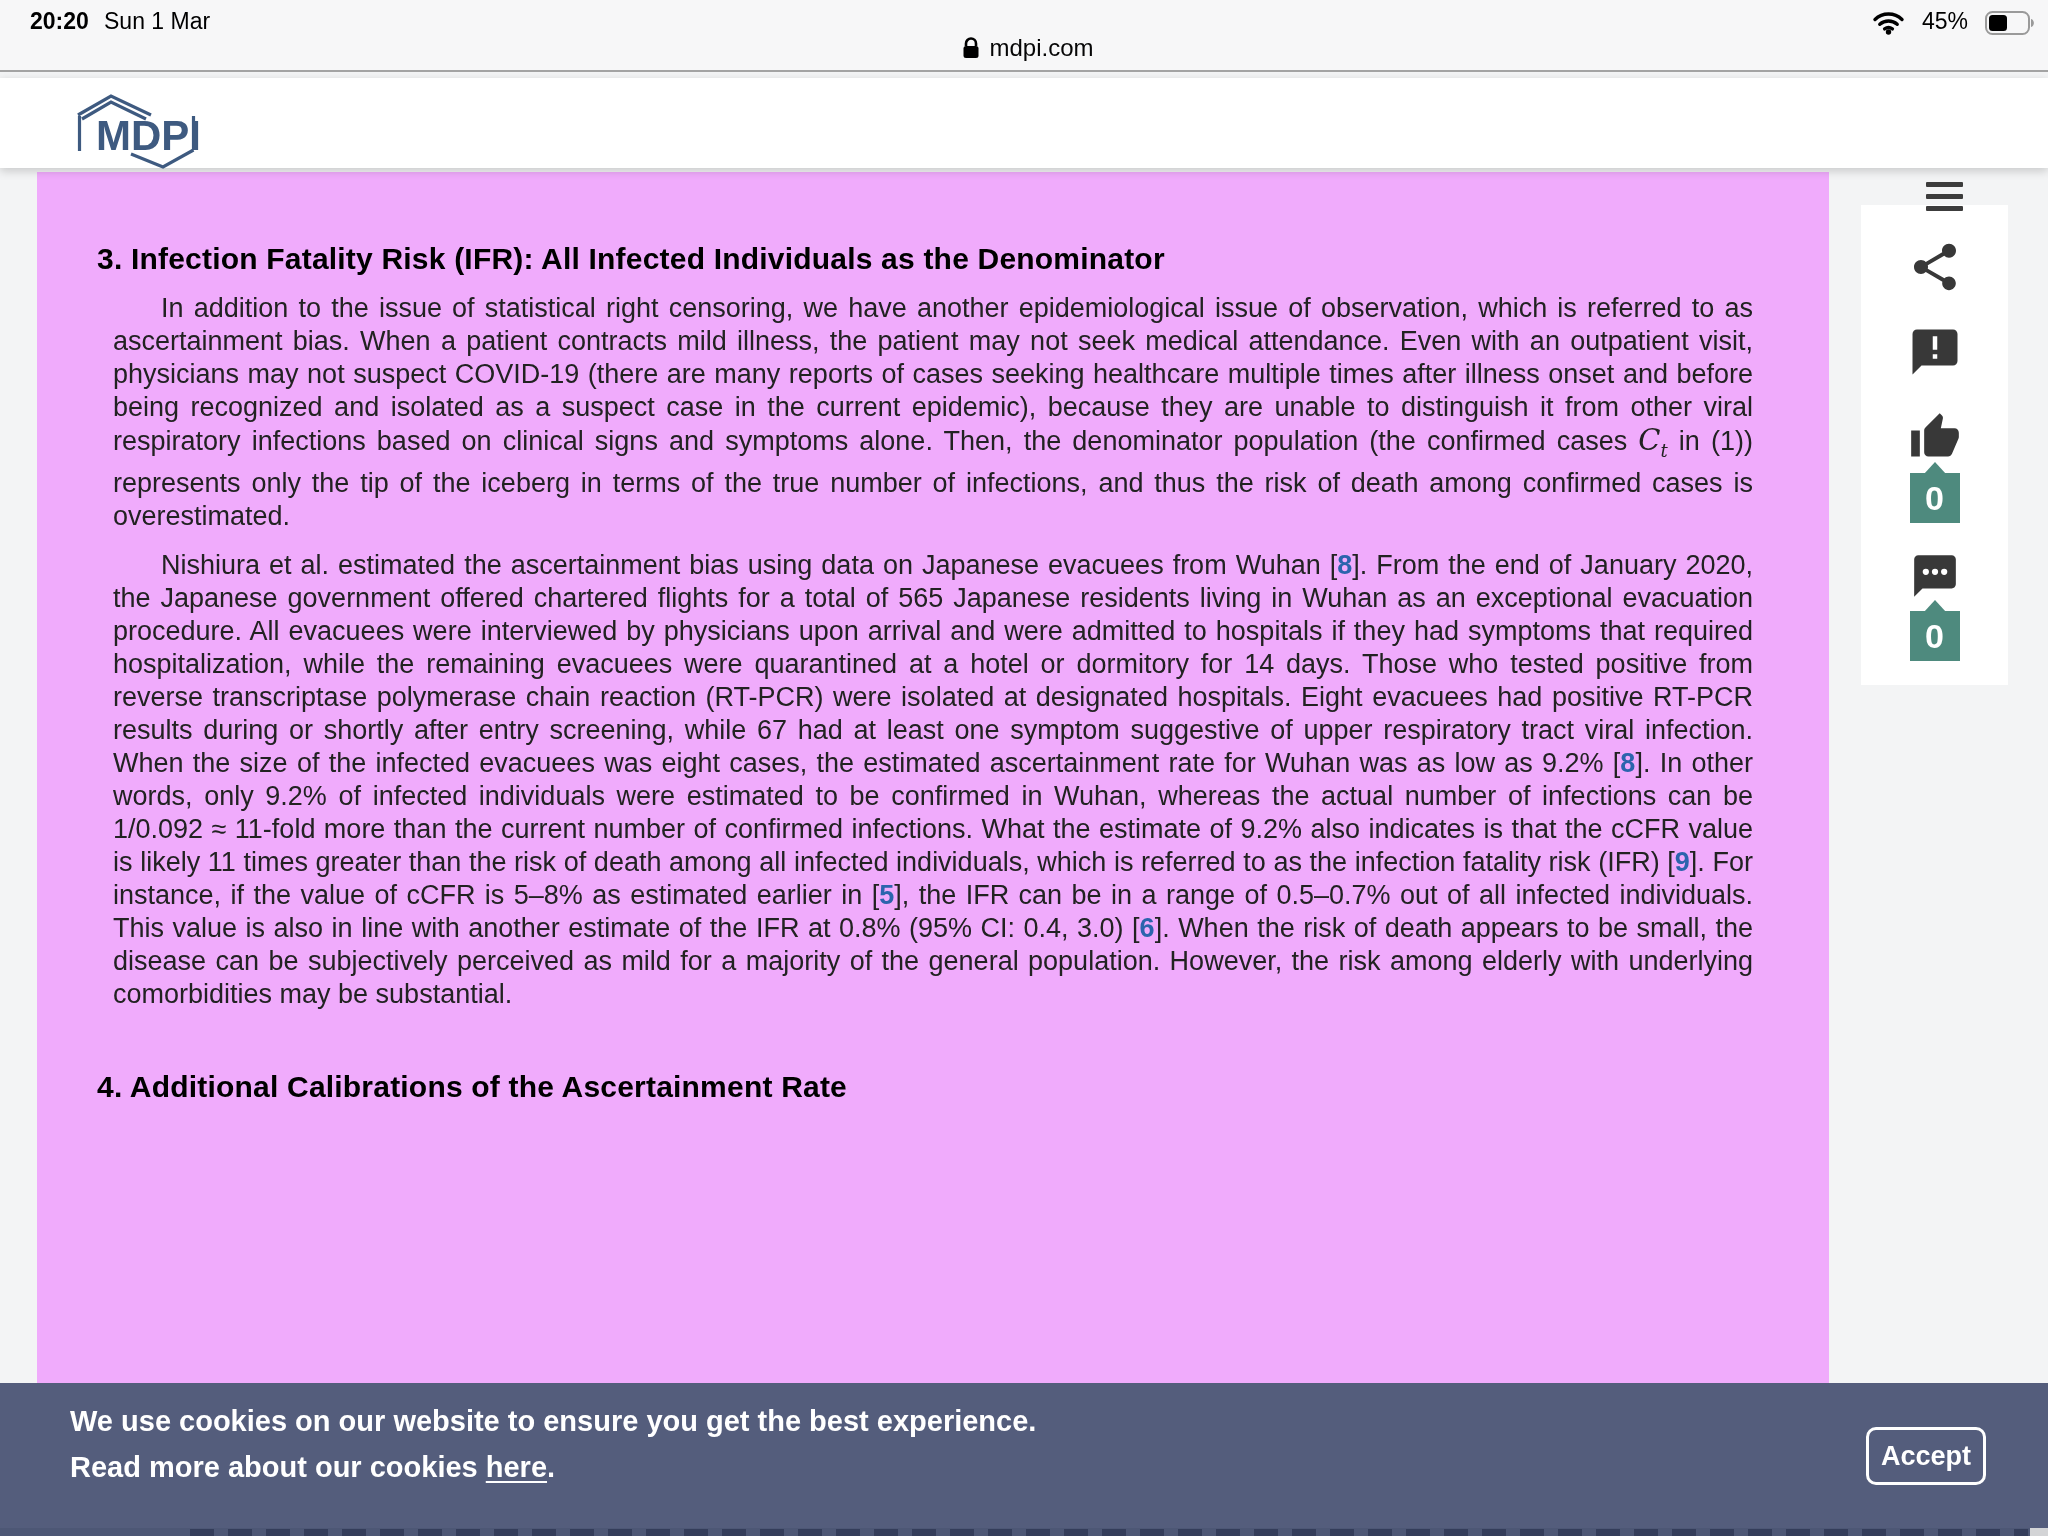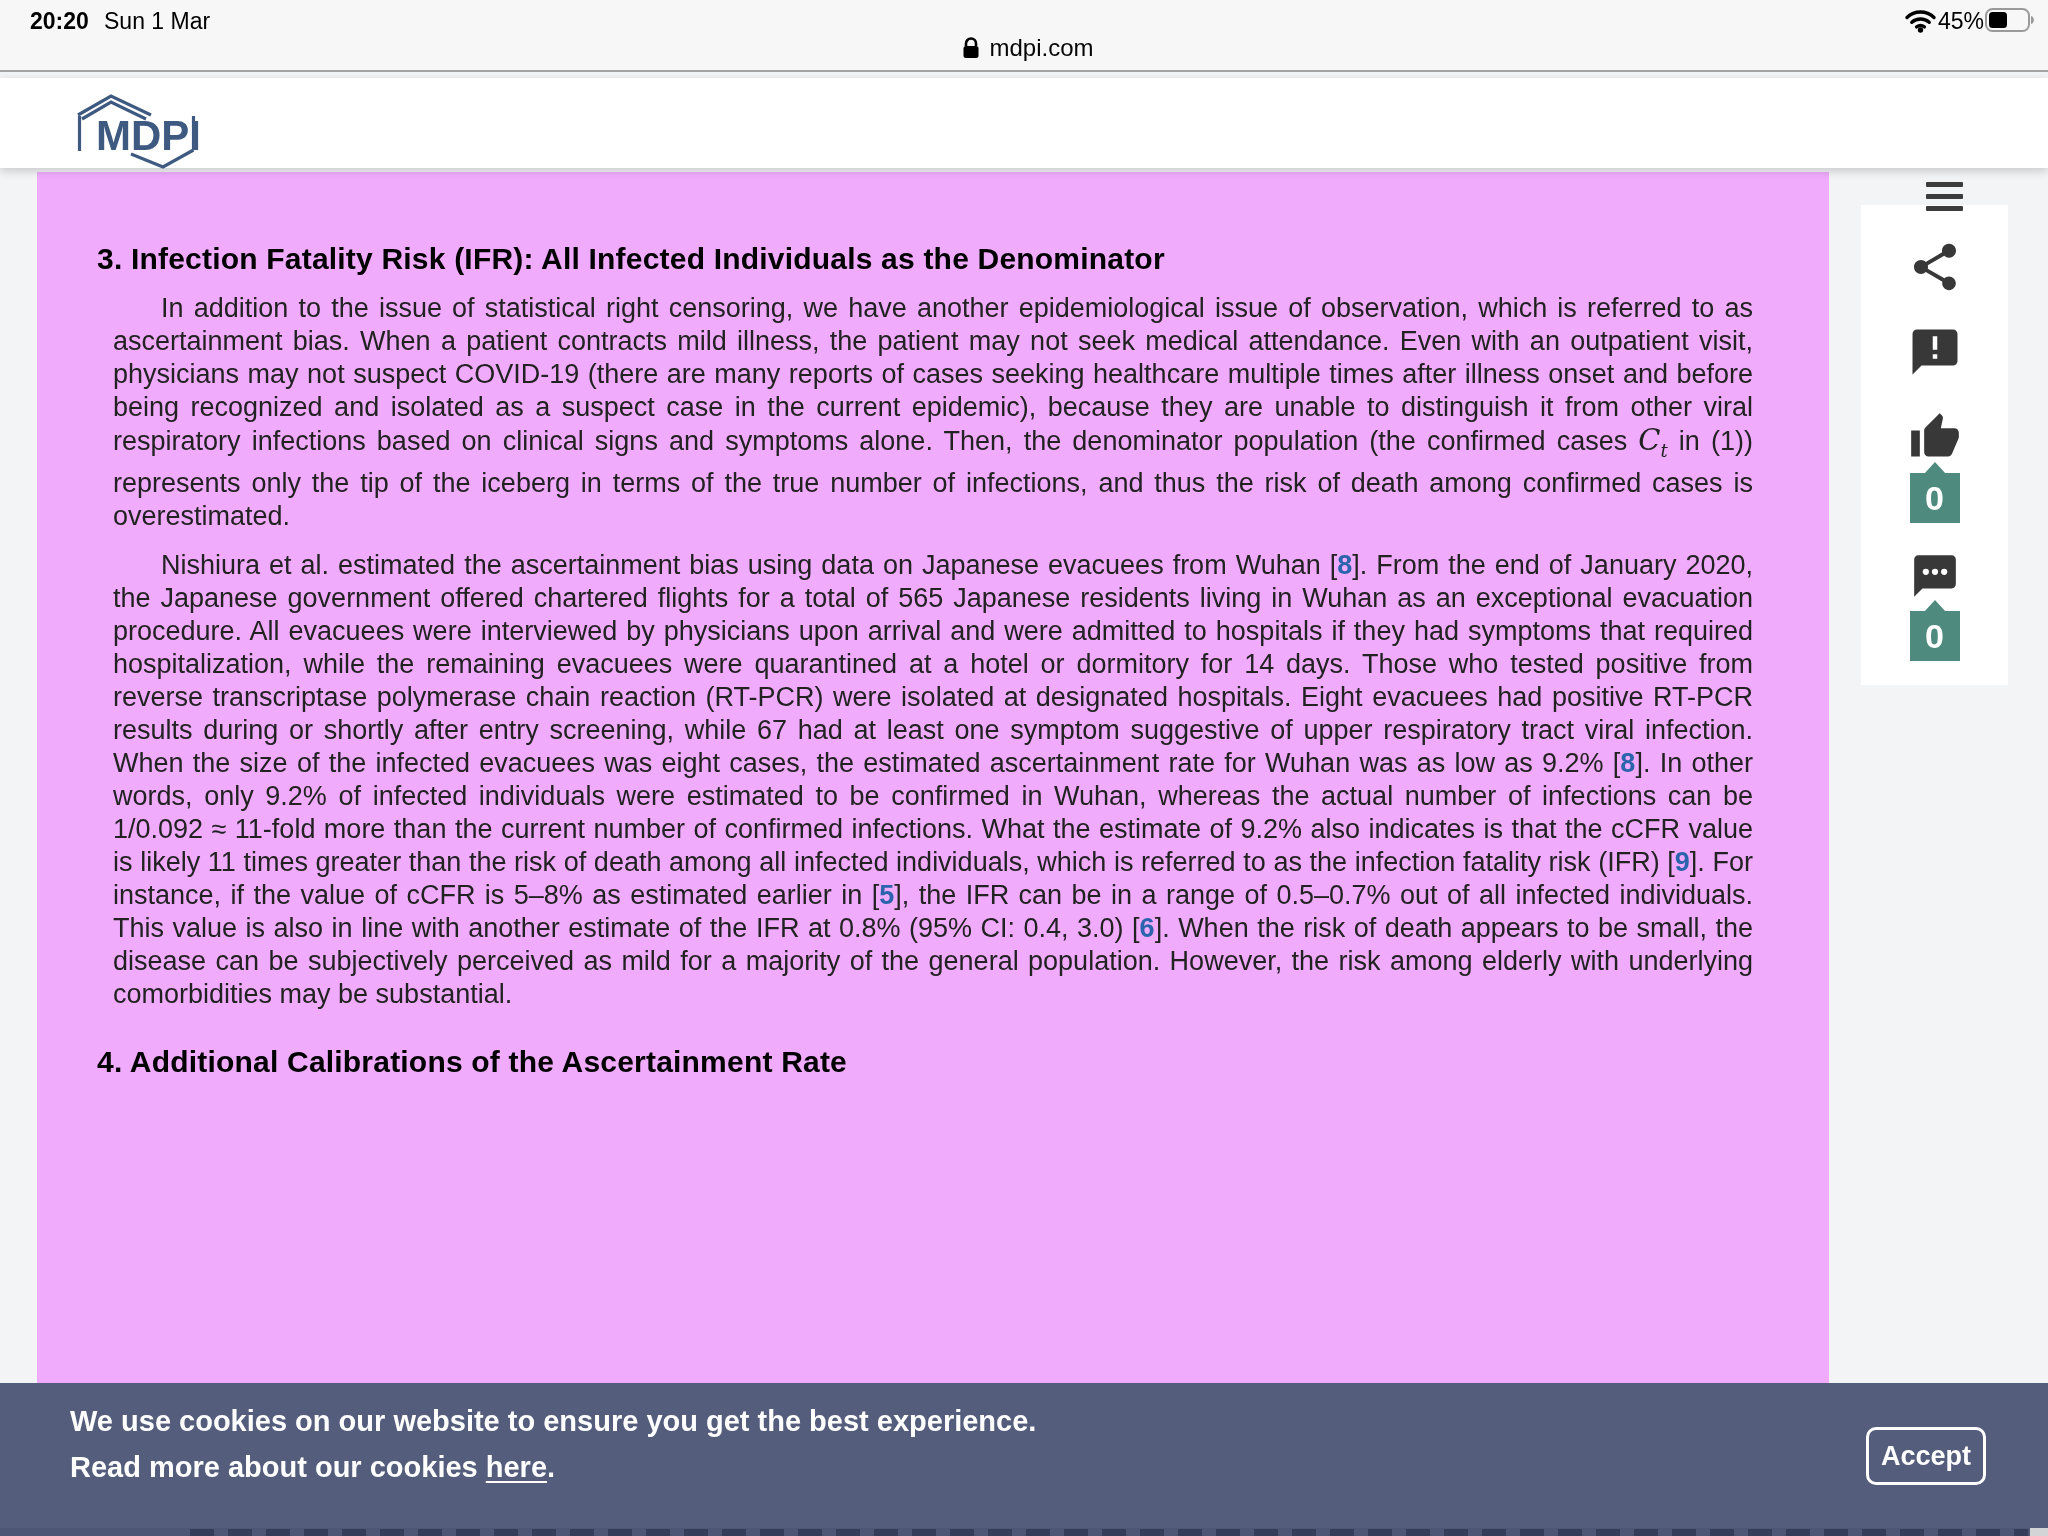--- a/index.html
+++ b/index.html
@@ -9,21 +9,21 @@
     font-family:"Liberation Sans", sans-serif;
     -webkit-font-smoothing:antialiased;
   }
   
   .statusbar{
     position:absolute;left:0;top:0;width:2048px;height:72px;
     background:#f7f7f8;border-bottom:2px solid #a3a3a3;box-sizing:border-box;z-index:40;
   }
   .status-time{position:absolute;left:30px;top:8px;font-size:23px;font-weight:700;color:#000;}
   .status-date{position:absolute;left:104px;top:8px;font-size:23px;font-weight:400;color:#000;}
-  .status-right{position:absolute;right:14px;top:8px;display:flex;align-items:flex-start;gap:1px;}
+  .status-right{position:absolute;right:14px;top:8px;display:flex;align-items:flex-end;gap:17px;}
   .battery-pct{font-size:23px;color:#000;}
   .url-row{position:absolute;left:8px;right:0;top:34px;display:flex;justify-content:center;align-items:center;gap:9px;}
   .url-text{font-size:24px;color:#060606;}
   
   .site-header{
     position:absolute;left:0;top:78px;width:2048px;height:90px;background:#ffffff;
     box-shadow:0 3px 9px rgba(0,0,0,0.18);z-index:30;
   }
   .logo{position:absolute;left:56px;top:16px;cursor:pointer;}
   .hamburger{position:absolute;left:1926px;top:104px;width:37px;height:29px;cursor:pointer;}
@@ -33,21 +33,21 @@
   .main-card{
     position:absolute;left:37px;top:172px;width:1792px;height:1368px;background:#f0abfc;z-index:1;
   }
   .article{padding:70px 60px 0 60px;color:#212121;}
   .section-heading{font-size:30px;font-weight:bold;color:#000;margin:0;letter-spacing:0.2px;}
   .article p{
     font-size:27px;line-height:33px;margin:16px;text-align:justify;text-indent:48px;color:#222;
   }
   .p1{margin-top:42px;}
   .p2{margin-top:0;}
-  .h4{margin-top:34px;}
+  .h4{margin-top:59px;}
   .ref{color:#2b64ad;font-weight:bold;text-decoration:none;cursor:pointer;}
   .math{font-family:"DejaVu Serif", serif;font-style:italic;font-size:29px;white-space:nowrap;}
   .math sub{font-size:0.62em;font-style:italic;}
   
   .sidebar-card{
     position:absolute;left:1861px;top:205px;width:147px;height:480px;background:#ffffff;z-index:2;
     display:flex;flex-direction:column;align-items:center;
   }
   .side-btn{background:none;border:none;padding:0;cursor:pointer;line-height:0;}
   .side-share{margin-top:34px;}

